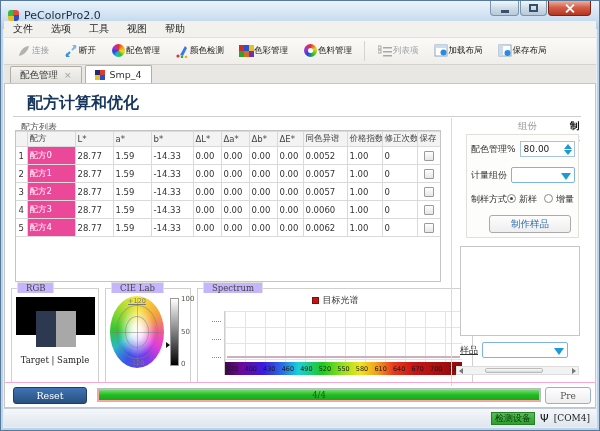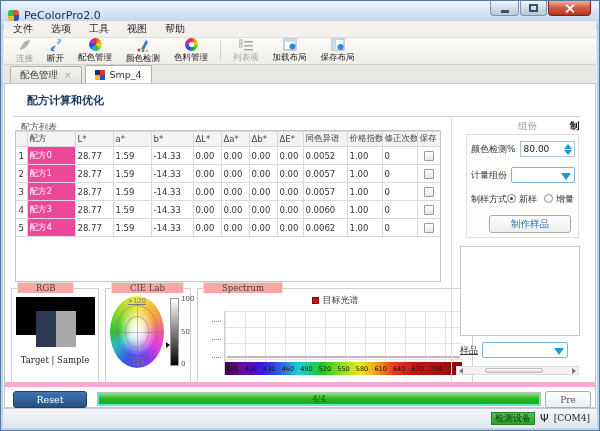--- a/index.html
+++ b/index.html
@@ -32,21 +32,21 @@
   
   .menubar { position:absolute; top:20px; left:3px; right:3px; height:17px;
              background:#f3f1ed; border-bottom:1px solid #e2dfda;
              display:flex; align-items:center; font-size:10px; color:#222; }
   .menu-item { padding:2px 9px; }
 
   
   .toolbar { position:absolute; top:37px; left:3px; right:3px; height:27px;
              background:linear-gradient(#fbfaf8,#f0eee9); border-bottom:1px solid #d5d2cc;
              display:flex; align-items:stretch; padding-left:5px; }
-  .tbtn { display:flex; flex-direction:column; align-items:center; justify-content:center;
+  .tbtn { display:flex; flex-direction:row; align-items:center; justify-content:center;
           padding:1px 7px; font-size:8.5px; color:#222; }
   .tbtn .ticon { width:16px; height:14px; display:flex; align-items:center; justify-content:center; margin-bottom:1px; }
   .tbtn.disabled { color:#9aa0a4; }
   .tsep { width:1px; background:#d6d3cd; margin:3px 5px; }
   .icon-wheel { width:13px; height:13px; border-radius:50%;
      background:conic-gradient(#e03030,#e8a020,#e8e020,#30c030,#20b8c8,#2048d8,#b030d0,#e03030); }
   .icon-donut { width:13px; height:13px; border-radius:50%; position:relative;
      background:conic-gradient(#e03030,#e8d020,#30c030,#2048d8,#b030d0,#e03030); }
   .icon-donut::after { content:""; position:absolute; inset:4px; border-radius:50%; background:#fff; }
 
@@ -57,40 +57,40 @@
          border:1px solid #b2afa9; border-bottom:none; border-radius:2px 2px 0 0;
          padding:0 9px; margin-right:3px; background:linear-gradient(#f4f3f0,#e3e1dc); }
   .tab.active { background:#fff; height:18px; }
   .tab-close { color:#9aa0a4; font-size:9px; margin-left:6px; }
   .tab-cicon { width:10px; height:10px; margin-right:5px;
      background:conic-gradient(#e03a2a 0 90deg,#2a50c8 0 180deg,#e8c020 0 270deg,#202a70 0); }
 
   
   .main { position:absolute; top:82px; left:3px; right:3px; bottom:22px;
           background:#fff; border:1px solid #c8c6c2; }
-  .page-title { position:absolute; left:22px; top:9px; font-size:11px; font-weight:bold; color:#17365d; }
+  .page-title { position:absolute; left:22px; top:9px; font-size:16px; font-weight:bold; color:#17365d; }
   .title-rule { position:absolute; left:8px; right:14px; top:32px; border-top:1px solid #cfcfcf; }
   .group-caption { position:absolute; font-size:9px; color:#555; }
 
   
   .rtable-wrap { position:absolute; left:10px; top:46px; width:426px; height:152px;
                  border:1px solid #c4c4c4; background:#fff; overflow:hidden; }
   table.rtable { border-collapse:collapse; width:424px; table-layout:fixed; }
   .rtable th,.rtable td { border:1px solid #d9d9d9; font-size:8.5px; font-weight:normal;
         color:#333; height:18px; padding:0 2px; text-align:left; white-space:nowrap; overflow:hidden; }
   .rtable thead th { background:#f3f3f3; height:15px; color:#444; }
   td.c-name { background:#ec4899; color:#fff; }
   td.c-num,th.c-num { border-left:none; text-align:center; padding:0; }
   .savebox { width:10px; height:10px; border:1px solid #9a9a9a; border-radius:1px;
              background:linear-gradient(#fefefe,#e6e6e6); display:block; margin:0 auto; }
 
   
   .groupbox { position:absolute; top:204px; height:95px; border:1px solid #d2d0cd; background:#fff; }
-  .gb-label { position:absolute; top:-7px; left:5px; background:#fca5a5; border:1px solid #e3e1de;
-              border-bottom:none; padding:0 18px; font-size:8.5px; color:#444;
+  .gb-label { position:absolute; top:-7px; left:5px; background:#c4b5fd; border:1px solid #e3e1de;
+              border-bottom:none; padding:0 8px; font-size:8.5px; color:#444;
               font-family:"DejaVu Serif",serif; }
   .gb-rgb { left:6px; width:88px; }
   .rgb-black { position:absolute; left:4px; top:8px; width:79px; height:38px; background:#000; }
   .rgb-target { position:absolute; left:24px; top:22px; width:20px; height:36px; }
   .rgb-sample { position:absolute; left:44px; top:22px; width:20px; height:36px; }
   .rgb-caption { position:absolute; left:0; right:0; top:66px; text-align:center; font-size:8.5px;
                  color:#222; font-family:"DejaVu Serif",serif; }
 
   .gb-lab { left:100px; width:86px; }
   .lab-ellipse { position:absolute; left:4px; top:7px; width:54px; height:72px; border-radius:50%;
@@ -154,26 +154,26 @@
                    align-items:center; font-size:9px; color:#333;text-decoration:underline; }
   .hscroll { position:absolute; left:4px; right:2px; top:248px; height:9px;
              background:#f2f2f2; border:1px solid #ddd; display:flex; align-items:center; }
   .hs-arrow { width:0; height:0; border-top:3px solid transparent; border-bottom:3px solid transparent; }
   .hs-left { border-right:4px solid #777; margin-left:2px; }
   .hs-right { border-left:4px solid #777; margin-right:2px; margin-left:auto; }
   .hs-thumb { width:58px; height:5px; margin-left:22px;
               background:linear-gradient(#fdfdfd,#d8d8d8); border:1px solid #bbb; border-radius:2px; }
 
   
-  .bottom-bar { position:absolute; left:0; right:0; bottom:0; height:25px; border-top:5px solid #f9a8d4;margin-top:15px; }
+  .bottom-bar { position:absolute; left:0; right:0; bottom:0; height:25px; border-top:1px solid #f9a8d4;margin-top:15px; }
   .reset-btn { position:absolute; left:8px; top:4px; width:74px; height:17px; border-radius:3px;
       background:linear-gradient(#3f74b4,#27507f); border:1px solid #1d3f66; color:#fff;
       font-size:9.5px; font-family:"DejaVu Serif",serif; display:flex; align-items:center; justify-content:center; }
   .progress { position:absolute; left:92px; top:5px; width:444px; height:14px;
-      border:1px solid #bcbcbc; background:#5eead4; }
+      border:1px solid #bcbcbc; background:#fca5a5; }
   .progress-fill { position:absolute; inset:1px; background:linear-gradient(#6fdd6f,#22bb22 50%,#1aa81a); }
   .progress-text { position:absolute; inset:0; display:flex; align-items:center; justify-content:center;
       font-size:8.5px; color:#145f14; font-family:"DejaVu Serif",serif; }
   .pre-btn { position:absolute; right:4px; top:4px; width:46px; height:17px; border-radius:3px;
       background:linear-gradient(#fefefe,#eee); border:1px solid #9ab0c4; color:#555;
       font-size:9px; font-family:"DejaVu Serif",serif; display:flex; align-items:center; justify-content:center; }
 
   
   .statusbar { position:absolute; left:3px; right:3px; bottom:3px; height:19px;
       background:linear-gradient(#f5f7fa,#dfe6ee); border-top:1px solid #c2cbd6;
@@ -241,20 +241,33 @@
     <div class="tbtn">
       <span class="ticon">
         <svg width="14" height="14">
           <path d="M5 11 L10 2 L12 4 L8 12 Z" fill="#3a7ae0"></path>
           <circle cx="3" cy="12" r="1.6" fill="#e03030"></circle>
             <circle cx="7" cy="13" r="1.3" fill="#30b030"></circle>
             <circle cx="11" cy="13" r="1.3" fill="#e8b020"></circle>
         </svg>
       </span>
       <span>颜色检测</span>
+    </div>
+    <div class="tbtn">
+      <span class="ticon">
+        <svg width="15" height="12">
+          <rect x="0" y="0" width="5" height="6" fill="#c83030"></rect>
+            <rect x="5" y="0" width="5" height="6" fill="#3050c8"></rect>
+          <rect x="10" y="0" width="5" height="6" fill="#e8c020"></rect>
+            <rect x="0" y="6" width="5" height="6" fill="#30a030"></rect>
+          <rect x="5" y="6" width="5" height="6" fill="#d07020"></rect>
+            <rect x="10" y="6" width="5" height="6" fill="#7030b0"></rect>
+        </svg>
+      </span>
+      <span>色彩管理</span>
     </div>
     <div class="tbtn">
       <span class="ticon">
           <span class="icon-donut"></span>
         </span>
       <span>色料管理</span>
     </div>
     <div class="tsep"></div>
     <div class="tbtn disabled">
       <span class="ticon">
@@ -485,21 +498,21 @@
       </div>
     </div>
 
     <div class="right-panel">
       <div class="rp-tabs">
         <span class="rp-tab-dim">组份列表</span>
         <span class="rp-tab-active">制样</span>
       </div>
       <div class="rp-form">
         <div class="rp-row" style="top:6px;">
-          <span>颜色检测%</span>
+          <span>配色管理%</span>
           <span class="rp-input">
             <span>80.00</span>
             <span class="spin">
                 <i class="up"></i>
                 <i class="dn"></i>
               </span>
           </span>
         </div>
         <div class="rp-row" style="top:32px;">
           <span>计量组份</span>

